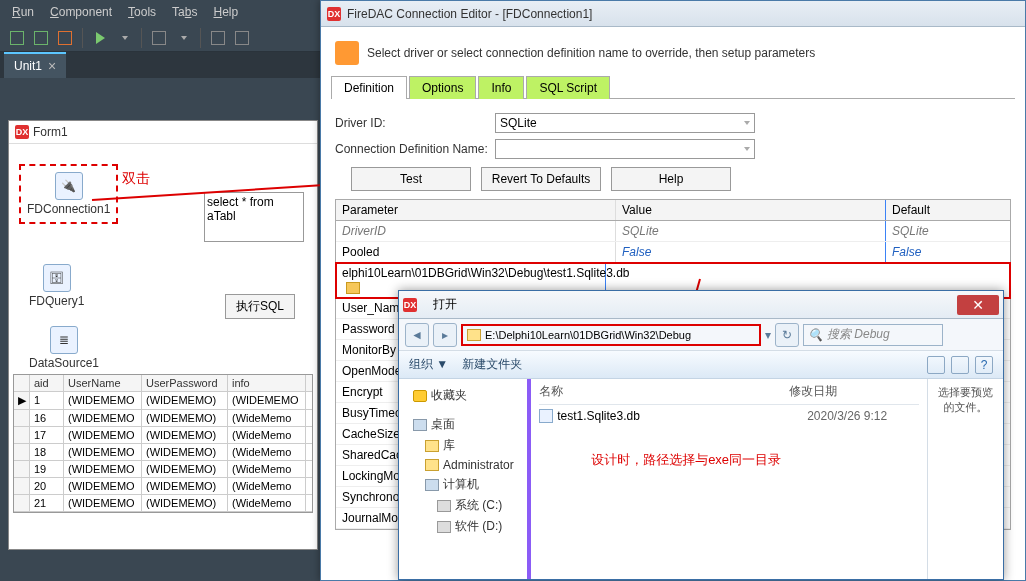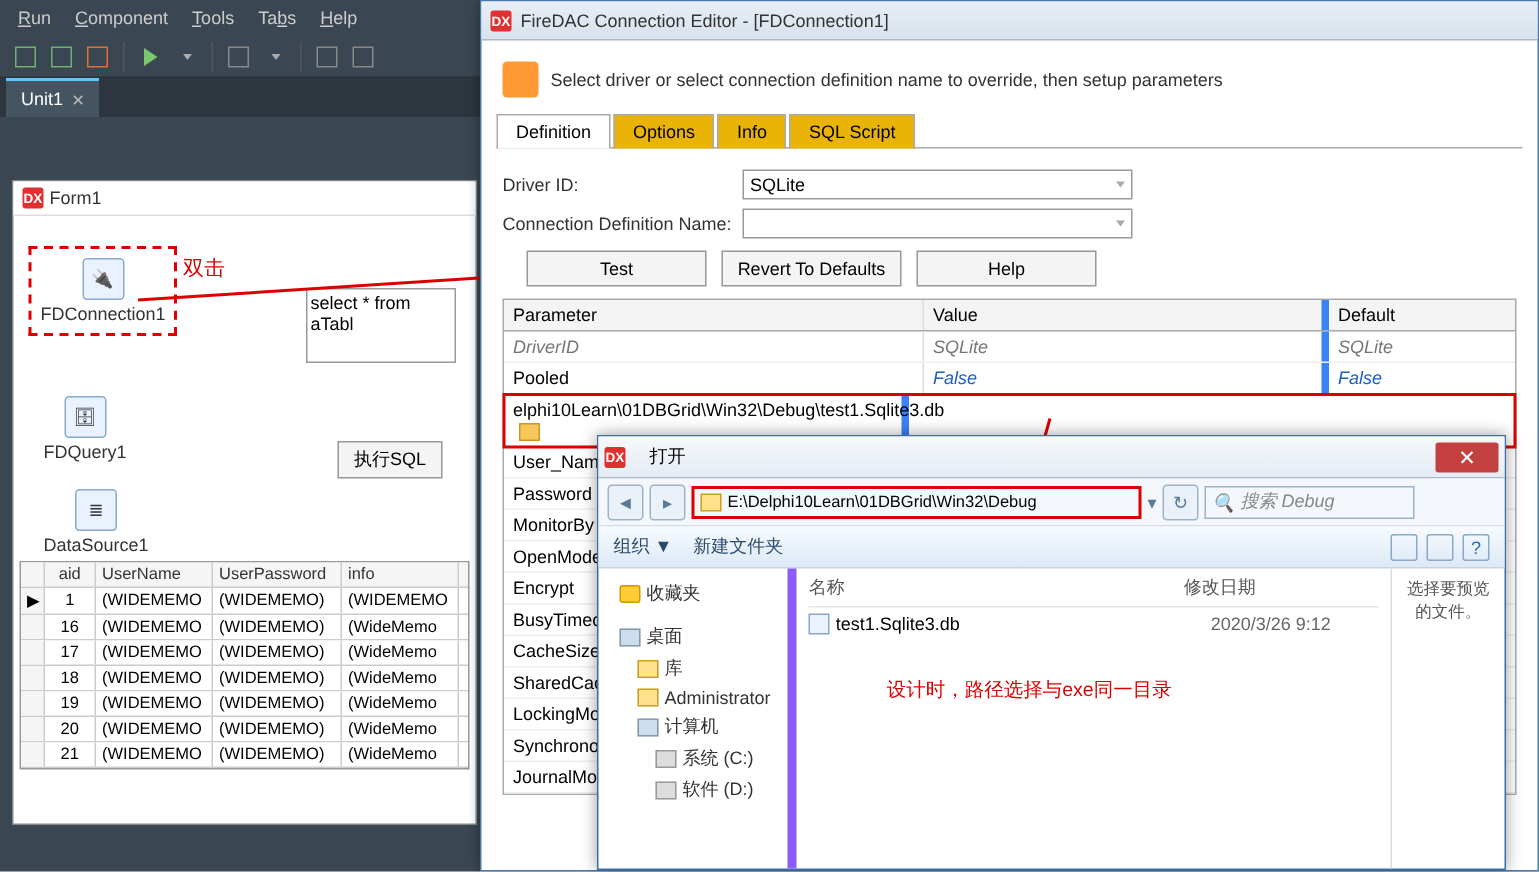--- a/index.html
+++ b/index.html
@@ -31,70 +31,70 @@
 .sel { outline: 2px dashed #d00; outline-offset: 2px; padding: 4px; }
 .query-ctrl { position: absolute; left: 195px; top: 48px; width: 100px; height: 50px; border: 1px solid #999; background: #fff; font-size: 11px; padding: 2px; }
 .sql-btn { position: absolute; left: 216px; top: 150px; border: 1px solid #999; background: #f4f4f4; padding: 3px 10px; font-size: 12px; }
 
 
 .dbgrid { position: absolute; left: 4px; top: 230px; width: 300px; border: 1px solid #999; }
 .dbrow { display: flex; border-bottom: 1px solid #ccc; background: #fff; }
 .dbrow.head { background: #f5f5f5; color: #333; }
 .dbcell { border-right: 1px solid #ccc; padding: 2px 4px; font-size: 11px; overflow: hidden; white-space: nowrap; }
 .c0 { width: 16px; background: #f5f5f5; }
-.c1 { width: 34px; text-align: center; }
+.c1 { width: 34px; text-align: left; }
 .c2 { width: 78px; }
 .c3 { width: 86px; }
 .c4 { width: 78px; }
 
 
 .anno { position: absolute; color: #d00; font-size: 14px; font-family: "Microsoft YaHei", sans-serif; }
 
 
 .fdwin { position: absolute; left: 320px; top: 0; width: 706px; height: 581px; background: #fff; border: 1px solid #4a7aa8; box-shadow: 0 0 8px rgba(0,0,0,0.4); }
 .fdtitle { height: 26px; background: linear-gradient(#e8eef5, #d8e2ec); display: flex; align-items: center; gap: 6px; padding: 0 6px; color: #333; border-bottom: 1px solid #a9b9c8; }
 .fdbody { padding: 8px 10px; }
 .wiz-head { display: flex; align-items: center; gap: 8px; padding: 6px 4px 10px; color: #333; }
 .wiz-icon { width: 24px; height: 24px; background: #ff9933; border-radius: 3px; }
 .fdtabs { display: flex; border-bottom: 1px solid #aaa; }
-.fdtab { padding: 4px 12px; border: 1px solid #aaa; border-bottom: none; margin-right: 2px; background: #eab308; position: relative; top: 1px; }
+.fdtab { padding: 4px 12px; border: 1px solid #aaa; border-bottom: none; margin-right: 2px; background: #bef264; position: relative; top: 1px; }
 .fdtab.active { background: #fff; }
 .form-row { display: flex; align-items: center; margin: 6px 0; }
 .form-row label { width: 160px; color: #333; }
 .combo { border: 1px solid #999; padding: 2px 4px; width: 260px; height: 20px; display: flex; align-items: center; justify-content: space-between; }
 .fdbtnrow { display: flex; gap: 10px; margin: 8px 16px; }
 .fdbtn { width: 120px; height: 24px; border: 1px solid #999; background: #f4f4f4; display: flex; align-items: center; justify-content: center; }
 
 
 .pgrid { border: 1px solid #aaa; margin-top: 4px; }
 .pgrid .ph { display: flex; background: #f4f4f4; border-bottom: 1px solid #aaa; }
 .pgrid .pr { display: flex; border-bottom: 1px solid #eee; min-height: 20px; align-items: center; }
 .pc1 { width: 280px; padding: 3px 6px; border-right: 1px solid #ddd; }
-.pc2 { width: 270px; padding: 3px 6px; border-right: 5px solid #3b82f6; }
+.pc2 { width: 270px; padding: 3px 6px; border-right: 1px solid #3b82f6; }
 .pc3 { width: 120px; padding: 3px 6px; }
 .italic { font-style: italic; color: #777; }
 .blue { color: #2060c0; font-style: italic; }
 .hl-row { outline: 2px solid #d00; outline-offset: -1px; }
 .folder-ico { width: 14px; height: 12px; background: #f6c75a; border: 1px solid #c99a20; display: inline-block; vertical-align: middle; margin-left: 4px; }
 
 
 .opendlg { position: absolute; left: 398px; top: 290px; width: 606px; height: 290px; background: #fff; border: 1px solid #3a6ea5; box-shadow: 0 0 10px rgba(0,0,0,0.4); }
 .odtitle { height: 28px; background: linear-gradient(#f6f8fa, #e4ecf4); display: flex; align-items: center; padding: 0 4px; border-bottom: 1px solid #a9b9c8; }
 .odclose { margin-left: auto; width: 42px; height: 20px; background: #c34040; color: #fff; display: flex; align-items: center; justify-content: center; border-radius: 2px; font-size: 14px; }
 .odnav { height: 32px; display: flex; align-items: center; gap: 4px; padding: 0 6px; background: #f4f7fb; border-bottom: 1px solid #d4dde6; }
 .navarr { width: 24px; height: 24px; border: 1px solid #9cb3c9; border-radius: 3px; background: #eaf1f8; display: flex; align-items: center; justify-content: center; color: #5a7a99; }
 .addrbox { flex: none; width: 300px; height: 22px; border: 2px solid #d00; display: flex; align-items: center; padding: 0 4px; gap: 4px; }
 .addrbox .fld { width: 14px; height: 12px; background: #ffe28a; border: 1px solid #c9a030; }
 .addrbox .txt { font-size: 11px; }
 .searchbox { width: 140px; height: 22px; border: 1px solid #9cb3c9; display: flex; align-items: center; padding: 0 4px; color: #888; font-style: italic; gap: 4px; }
 .odtool { height: 28px; background: linear-gradient(#f7fbff, #dce9f6); border-bottom: 1px solid #c4d4e4; display: flex; align-items: center; padding: 0 10px; gap: 14px; color: #2a4a6a; }
 .odtool-right { margin-left: auto; display: flex; align-items: center; gap: 6px; }
 .sq { width: 18px; height: 18px; border: 1px solid #8ca8c4; border-radius: 2px; }
 .odbody { display: flex; height: calc(100% - 88px); }
-.sidebar { width: 140px; border-right: 6px solid #8b5cf6; padding: 6px 4px; }
+.sidebar { width: 140px; border-right: 4px solid #8b5cf6; padding: 6px 4px; }
 .sbitem { display: flex; align-items: center; gap: 4px; padding: 2px 2px 2px 10px; font-size: 12px; color: #333; }
 .sbitem.ind { padding-left: 22px; }
 .sbitem.ind2 { padding-left: 34px; }
 .sbico { width: 14px; height: 12px; background: #ffe28a; border: 1px solid #c9a030; }
 .sbico.star { background: #ffcc33; border-color: #cc9900; border-radius: 2px; }
 .sbico.pc { background: #cde; border-color: #89a; }
 .sbico.drv { background: #ddd; border-color: #999; }
 .filelist { flex: 1; position: relative; padding: 4px 8px; }
 .flh { display: flex; color: #555; border-bottom: 1px solid #e0e6ec; padding-bottom: 4px; }
 .flh .n { width: 250px; }

